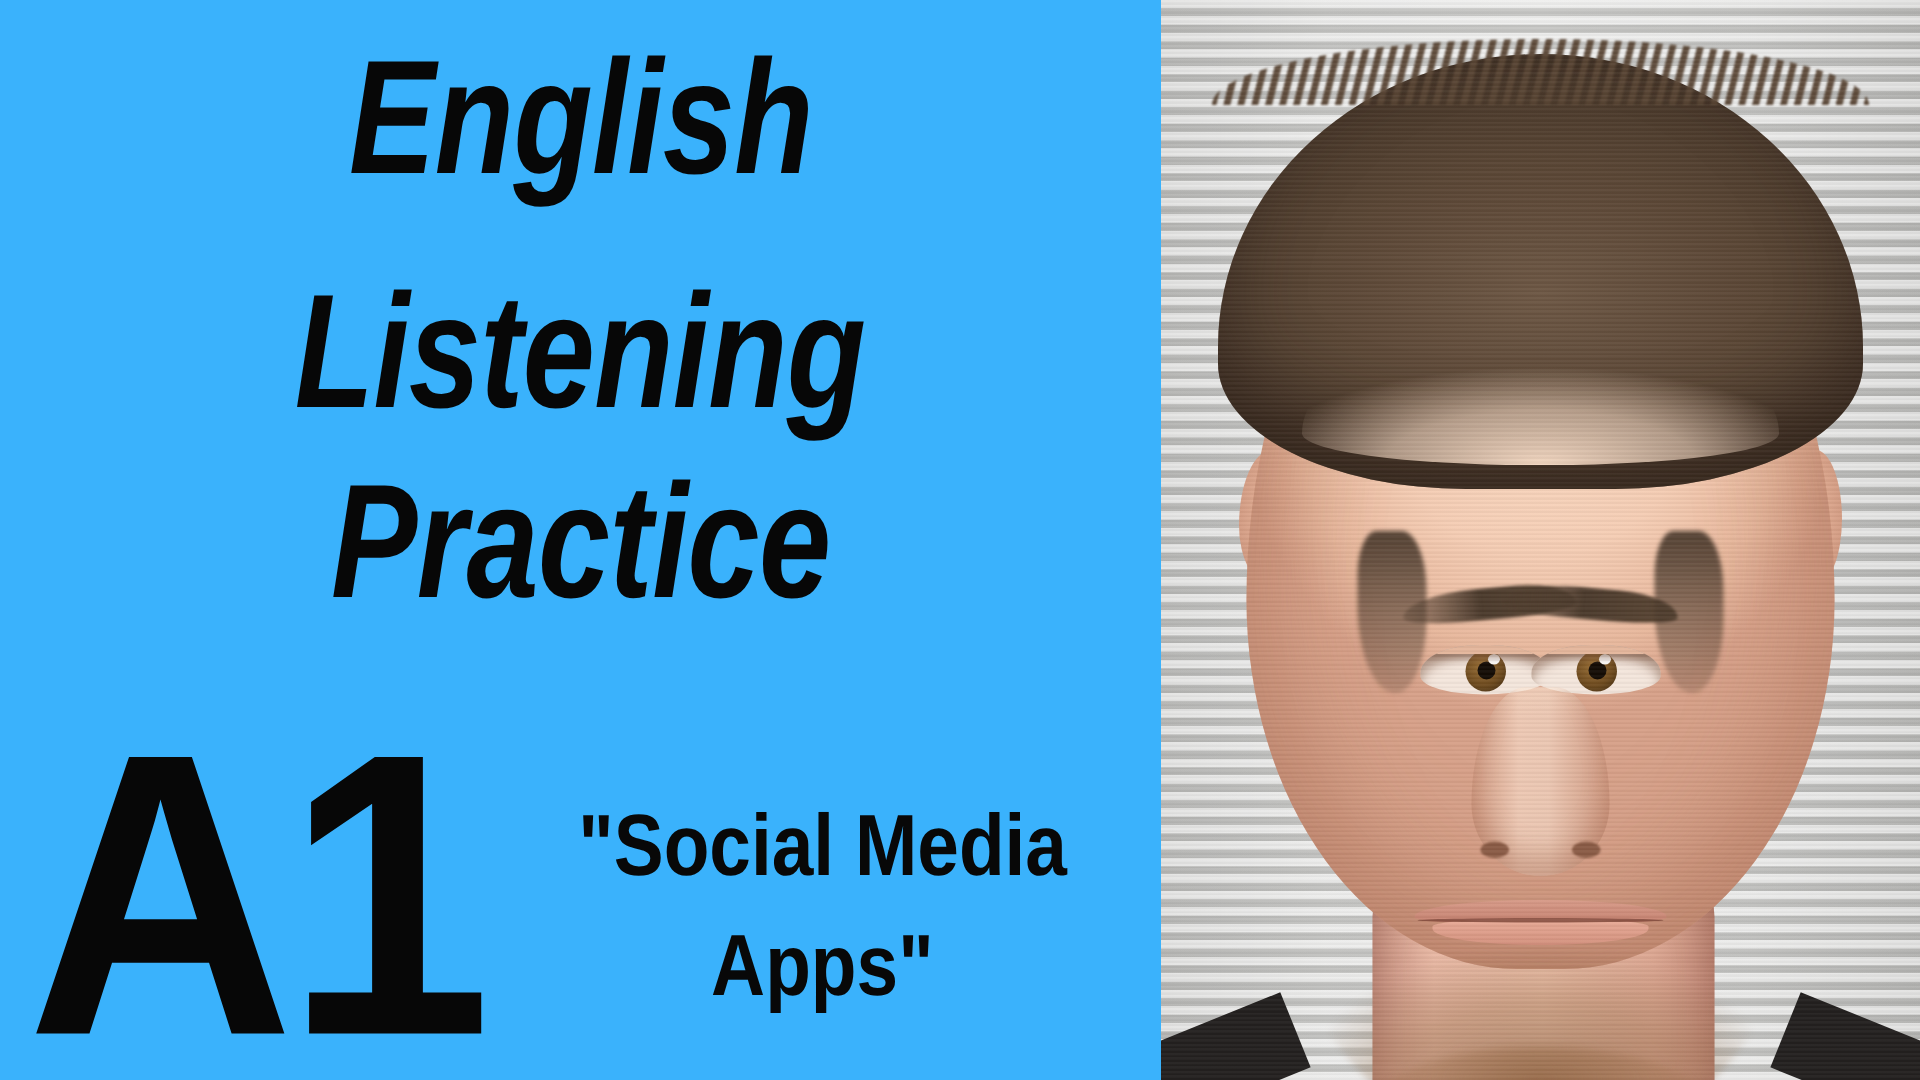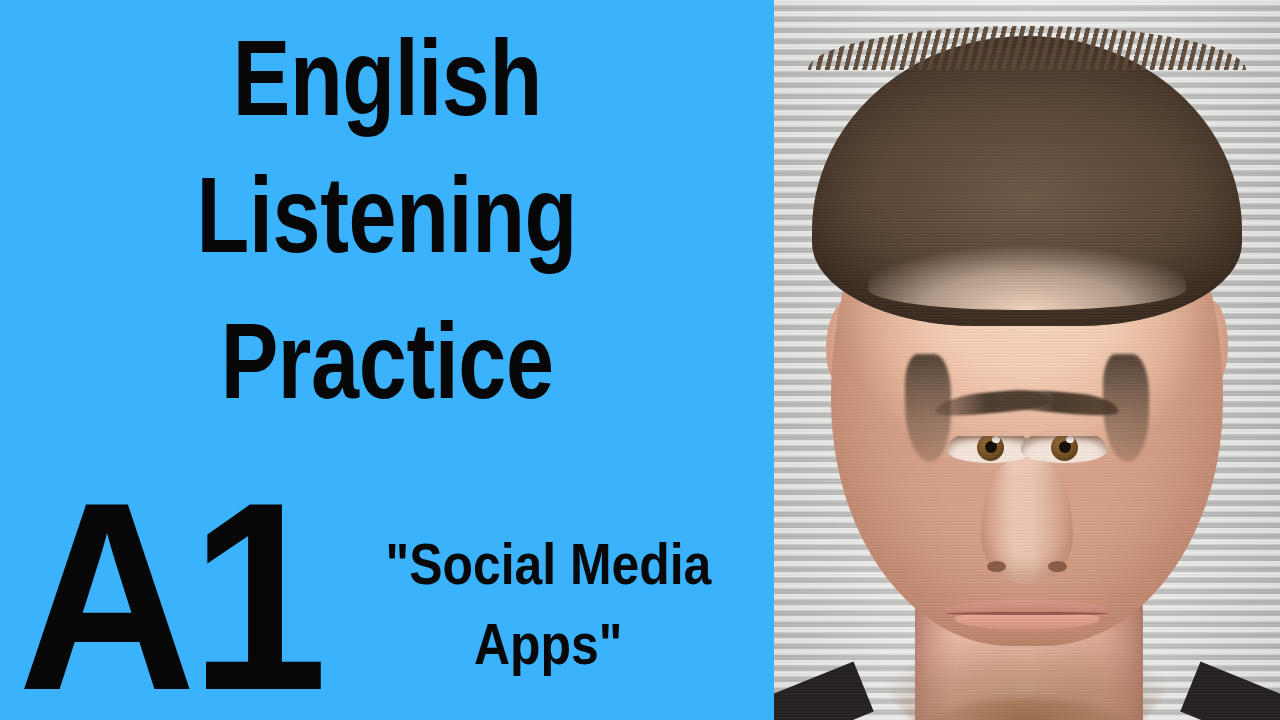--- a/index.html
+++ b/index.html
@@ -38,26 +38,27 @@
     position: absolute;
     width: 774px;
     text-align: center;
     color: #070707;
     font-family: "Liberation Sans Narrow", "Liberation Sans", sans-serif;
     font-weight: bold;
     letter-spacing: -0.5px;
     line-height: 1;
     white-space: nowrap;
     transform-origin: center center;
+    font-style: italic;
   }
   .title-line span { display: inline-block; }
 
   #title-line-1 { top: 24px;  font-size: 108px; }
   #title-line-1 span { transform: scaleX(0.80); }
-  #title-line-2 { top: 161px; font-size: 108px; text-align: center; }
+  #title-line-2 { top: 180px; font-size: 108px; text-align: center; }
   #title-line-2 span { transform: scaleX(0.80); }
   #title-line-3 { top: 307px; font-size: 108px; }
   #title-line-3 span { transform: scaleX(0.80); }
 
   
   #level-badge {
     position: absolute;
     left: 18px;
     top: 462px;
     color: #070707;

